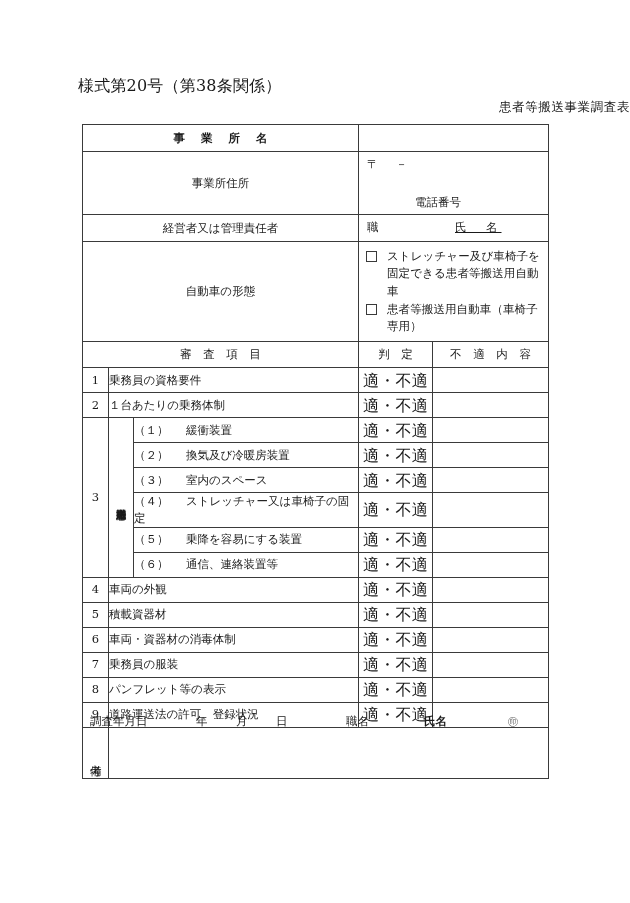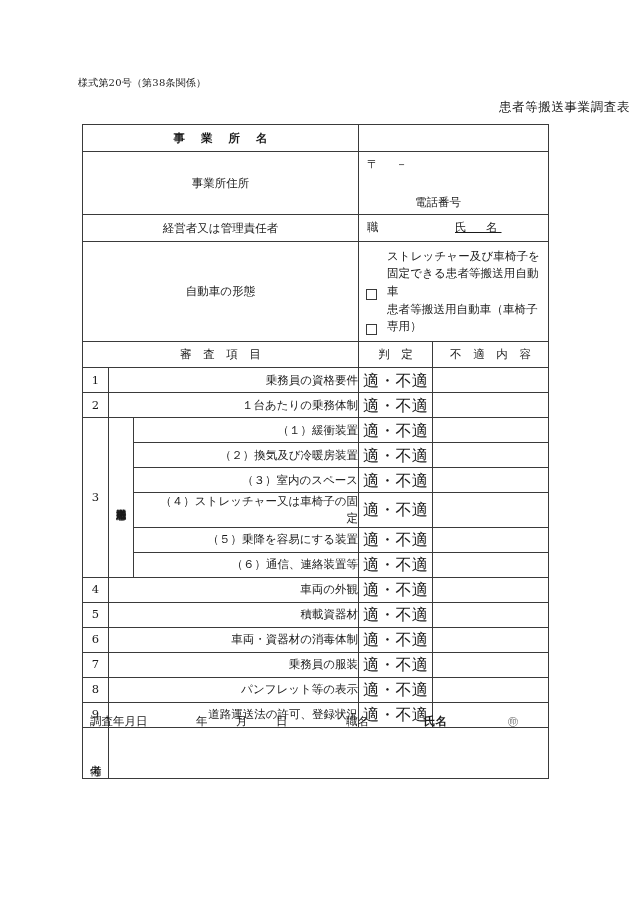--- a/index.html
+++ b/index.html
@@ -23,21 +23,21 @@
     width: 630px;
     height: 903px;
     overflow: hidden;
   }
 
   
   .form-no {
     position: absolute;
     left: 78px;
     top: 76px;
-    font-size: 10px;
+    font-size: 16px;
     letter-spacing: 0.2px;
     white-space: nowrap;
   }
   .doc-title {
     position: absolute;
     left: 0;
     top: 99px;
     width: 630px;
     text-align: right;
     font-size: 12.5px;
@@ -125,21 +125,21 @@
     text-decoration: underline;
   }
 
   
   .r-vehicle td { height: 62px; }
   .chk-list {
     padding: 6px 7px 5px 7px;
   }
   .chk-row {
     display: flex;
-    align-items: flex-end;
+    align-items: flex-start;
     margin-bottom: 1px;
   }
   .chk-box {
     flex: 0 0 auto;
     width: 9px;
     height: 9px;
     border: 1px solid #3a3a3a;
     margin-top: 3px;
     margin-right: 10px;
     background: #fff;
@@ -156,21 +156,20 @@
 
   
   .r-item td { height: 24px; }
   .cell-no {
     text-align: center;
     font-size: 11.5px;
   }
   .cell-item {
     padding-left: 9px;
     font-size: 11.5px;
-    text-align: right;
   }
   .cell-judge {
     text-align: center;
     font-size: 16px;
     letter-spacing: 0.2px;
   }
   .cell-bad { }
 
   
   .v-label {

